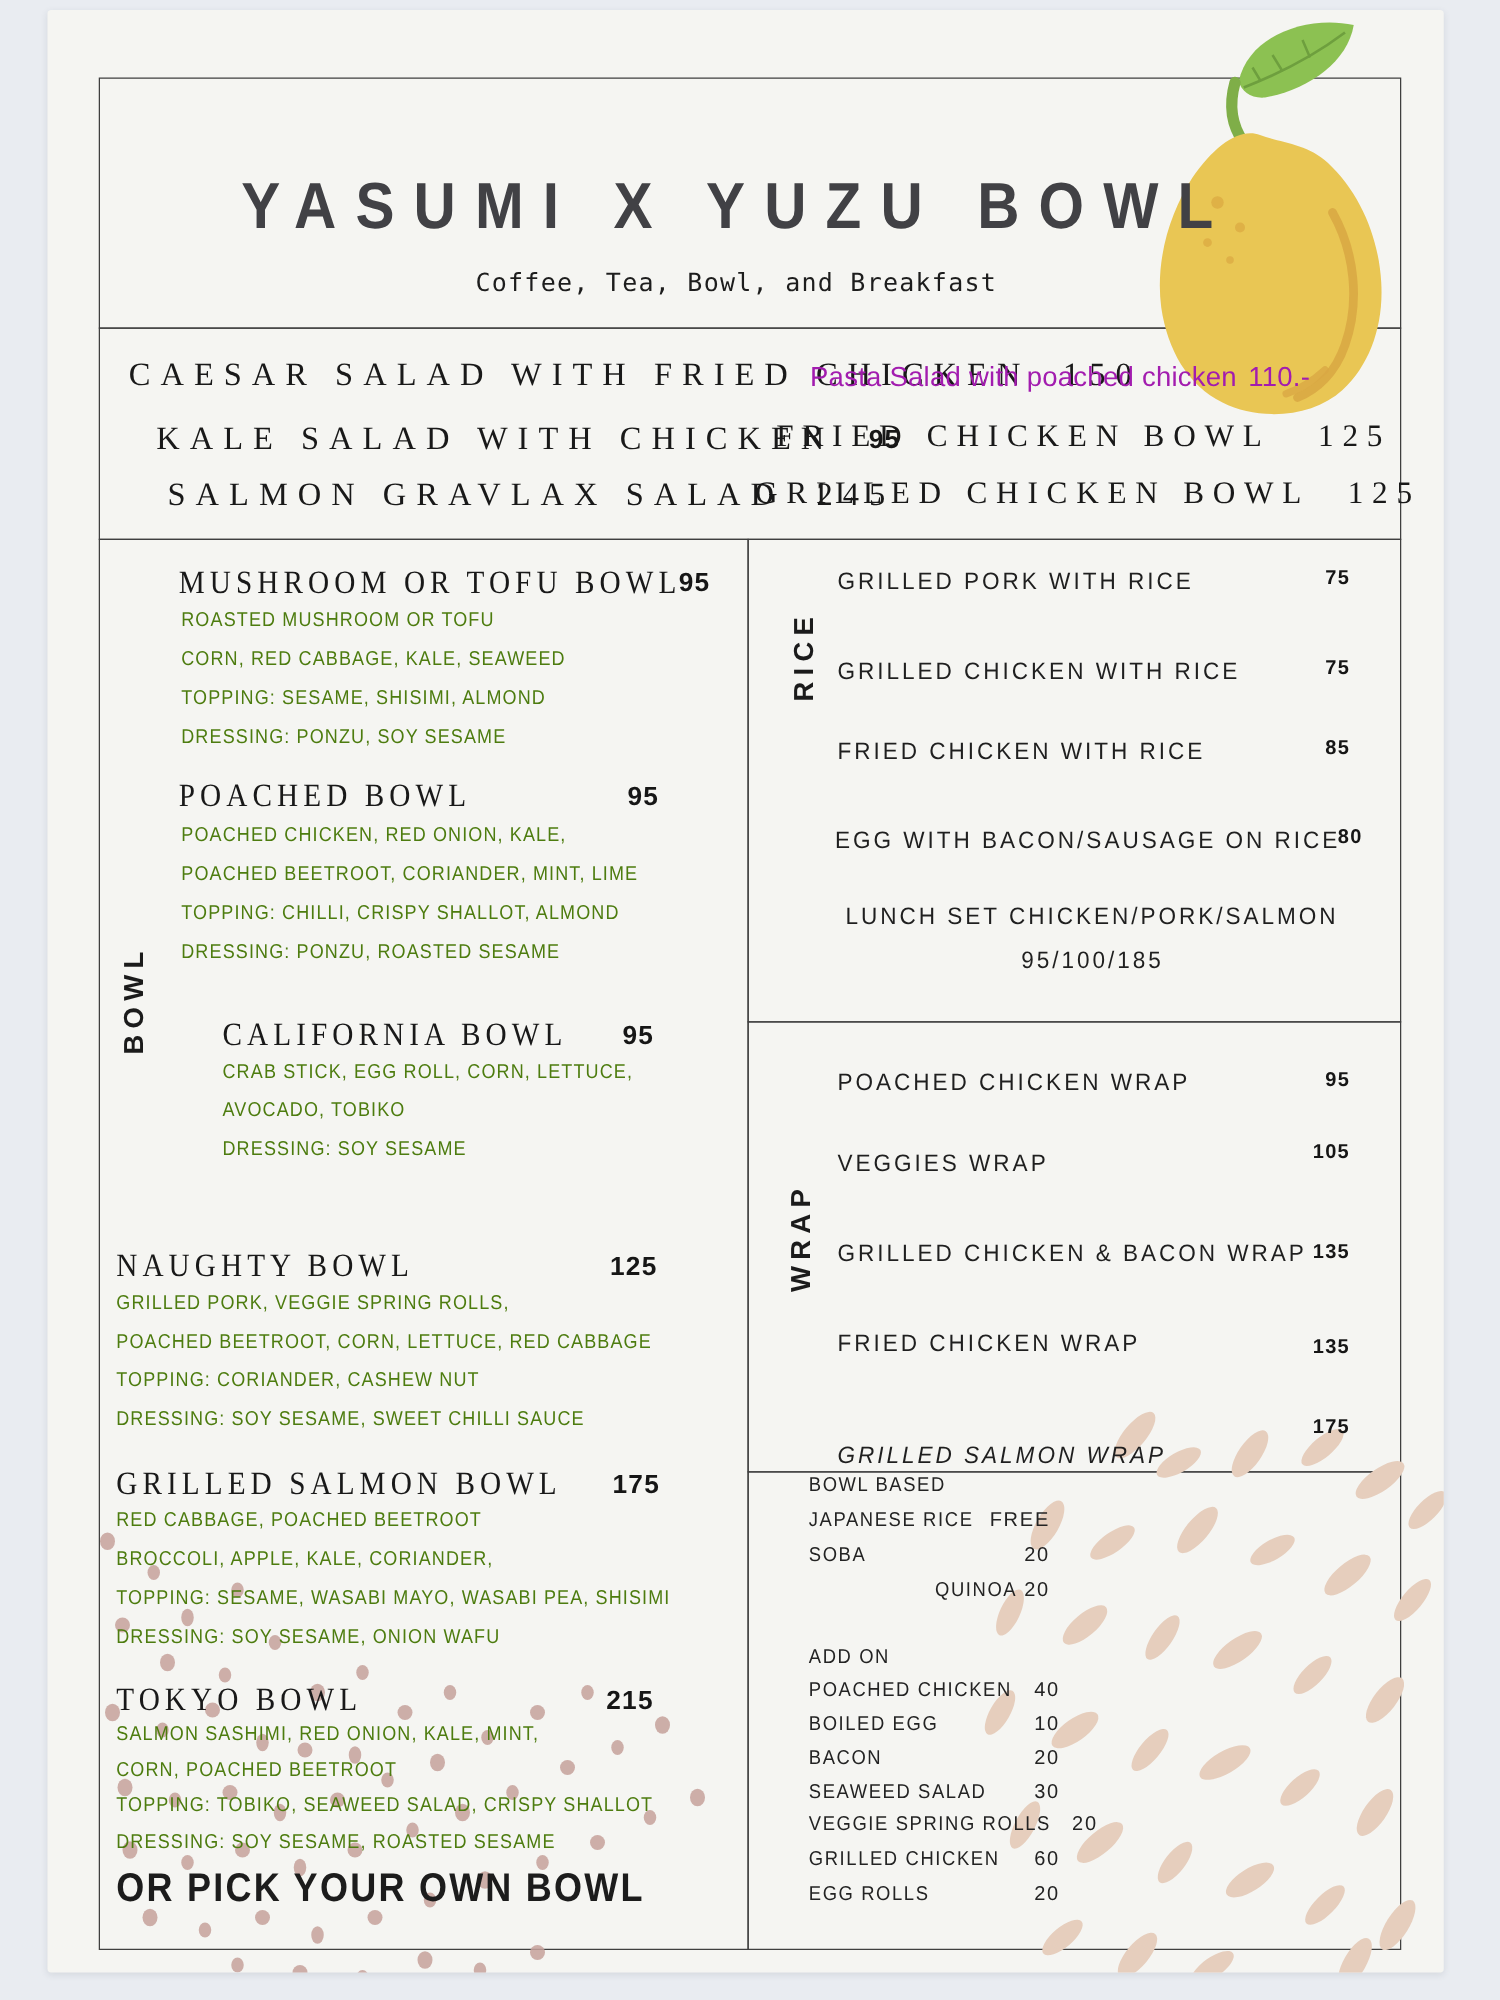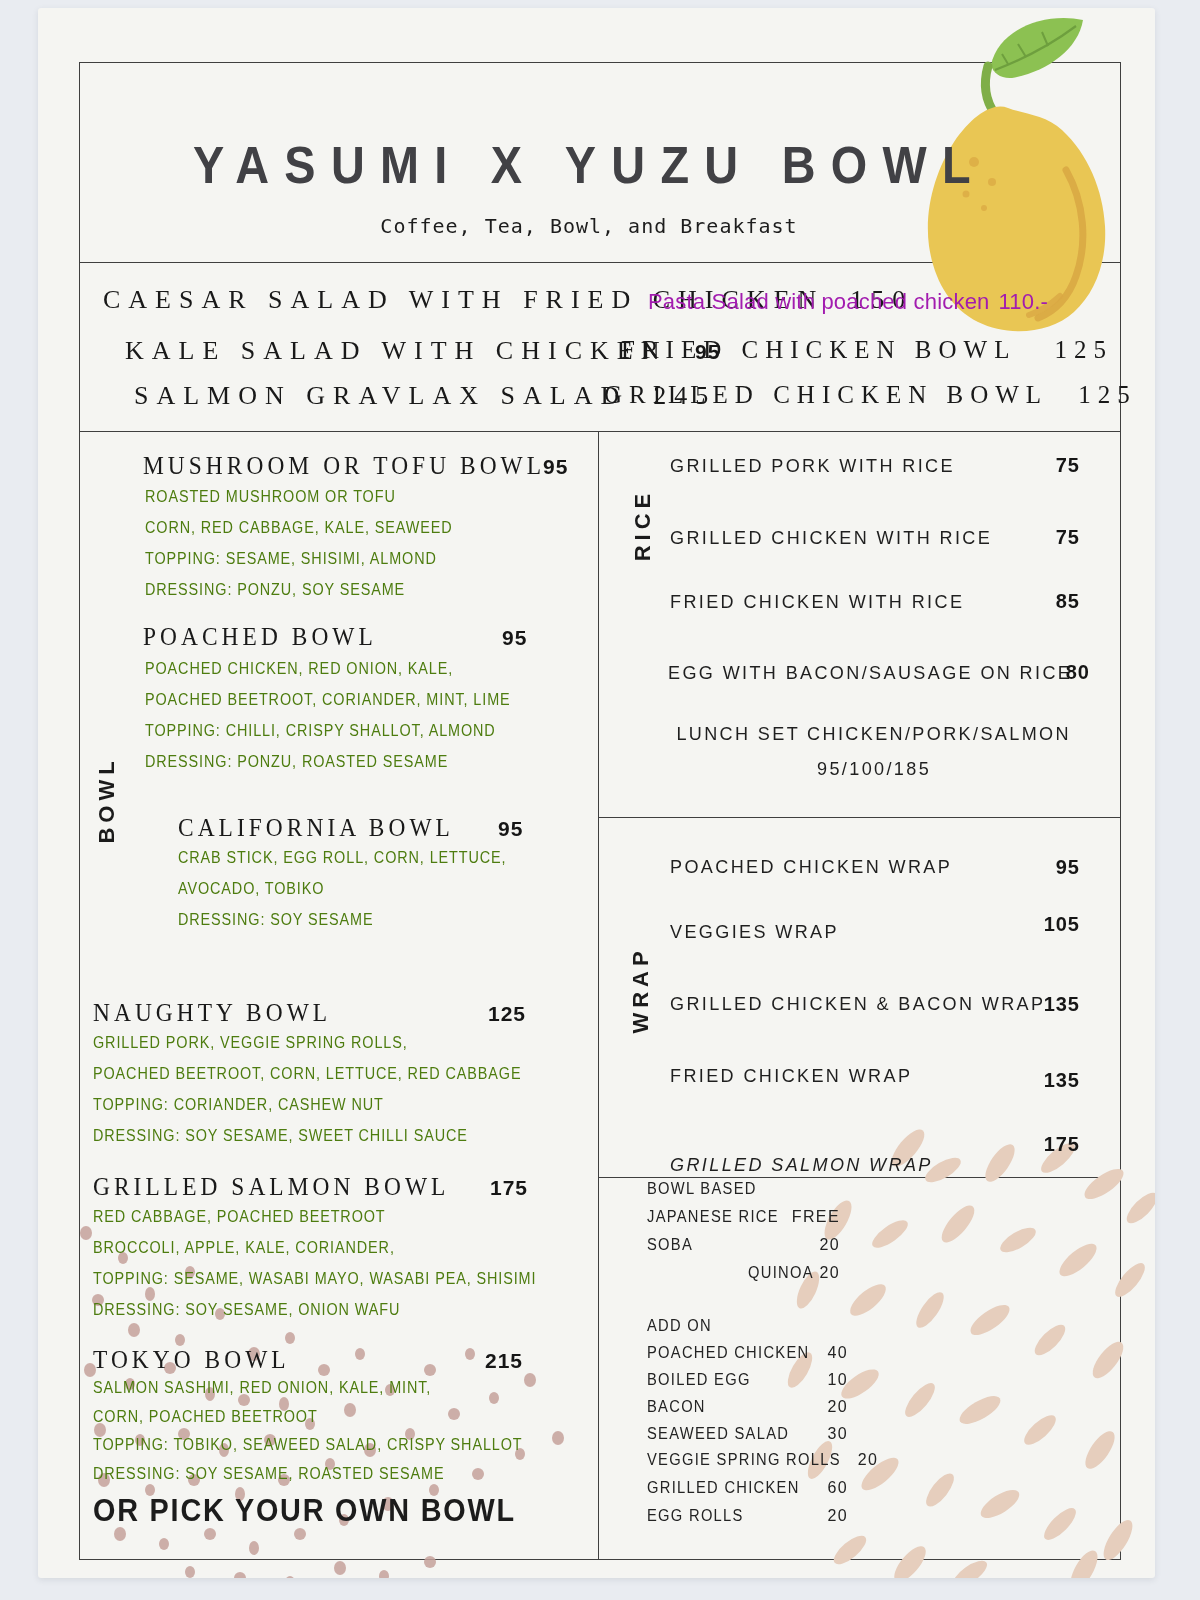--- a/index.html
+++ b/index.html
@@ -35,21 +35,21 @@
   .subtitle-line { font-family:"DejaVu Sans Mono","Liberation Mono",monospace; font-size:20px; letter-spacing:1px; color:#1d1d1d; }
   .center-block { text-align:center; }
   .salad-serif { font-size:26px; letter-spacing:8px; }
   .salad-sans  { font-size:22px; letter-spacing:0.2px; color:#a21caf;justify-content:flex-end; }
   .flexrow { display:flex; align-items:baseline; }
   .head-serif { font-size:26px; letter-spacing:4.5px; }
   .bp { font-family:"Liberation Sans",sans-serif; font-weight:700; font-size:21px; color:#161616; letter-spacing:1px; }
   .desc { font-size:16px; letter-spacing:1px; line-height:31px; color:#4d7c0f; }
   .desc-tokyo { line-height:28.5px; }
   .rowname { font-size:19px; letter-spacing:2.5px; color:#1f1f1f; }
-  .price-r { position:absolute; width:60px; text-align:right; font-weight:700; font-size:20px; color:#161616; letter-spacing:1px; }
+  .price-r { position:absolute; width:60px; text-align:right; font-weight:700; font-size:16px; color:#161616; letter-spacing:1px; }
   .lunch { font-size:19px; letter-spacing:2.5px; color:#1f1f1f; }
   .vlabel { position:absolute; font-weight:700; font-size:22px; letter-spacing:5px; color:#1b1b1b;
             transform:translate(-50%,-50%) rotate(-90deg); white-space:nowrap; }
   .ex-row { position:absolute; display:flex; justify-content:space-between; font-size:16px; letter-spacing:1.4px; color:#232323; }
   .ex-name { display:inline-block; transform:scaleX(0.92); transform-origin:0 50%; white-space:nowrap; }
   .ex-price { white-space:nowrap; }
   .footnote { font-size:32px; font-weight:600; letter-spacing:2px; color:#1c1c1c; }
 </style>
 </head>
 <body>

